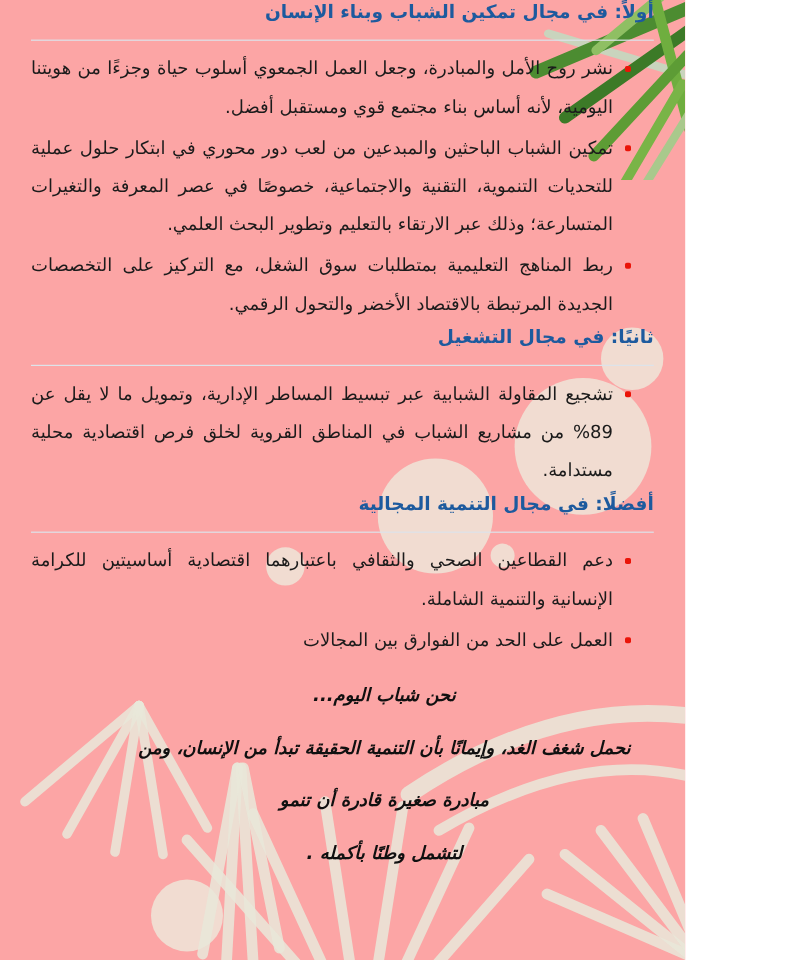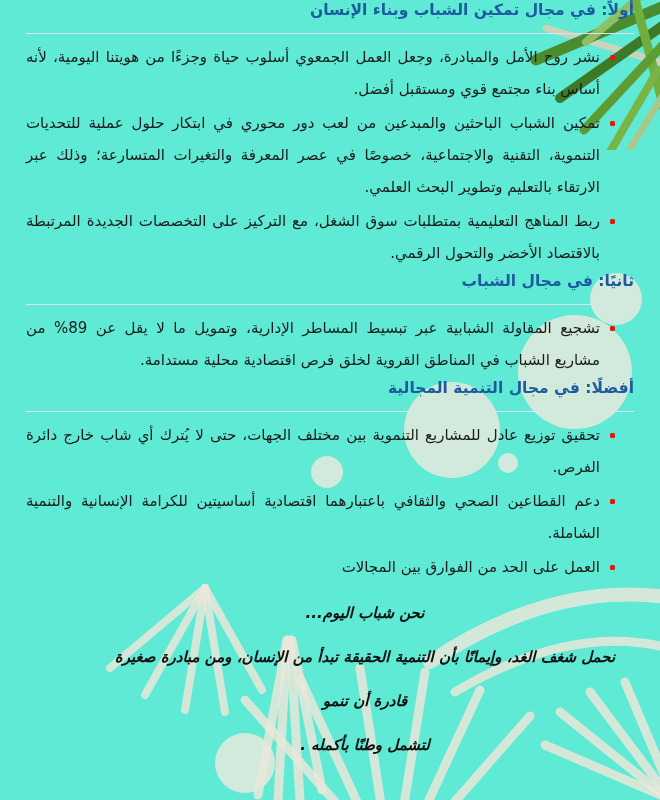--- a/index.html
+++ b/index.html
@@ -1,21 +1,21 @@
 <!DOCTYPE html>
 <html lang="ar" style="--heading: #1d5a9e; --bullet: #ea1408; --body: #1b1b1b; --divider: #dde3ea; --cream: #edeadc; --frond: #e9e7d9; --leaf_dark_green: #3c7a27; --leaf_mid_green: #5d9c35; --leaf_light_green: #8cc63f; --leaf_pale_sage: #c9d4bd;"><head>
 <meta charset="utf-8">
 <style>
   :root{
     --heading:#1d5a9e; --bullet:#ea1408; --body:#1b1b1b;
     --divider:#dde3ea; --cream:#edeadc; --frond:#e9e7d9;
   }
   html,body{margin:0;padding:0;background:#ffffff;}
   .page{
-    position:relative; width:660px; height:800px; background:#5eead4;
+    position:relative; width:571px; height:800px; background:#fca5a5;
     overflow:hidden; font-family:"DejaVu Sans",sans-serif; direction:rtl;
   }
   .bg-decor{position:absolute; inset:0; z-index:0; pointer-events:none;}
   .leaf-decor{position:absolute; top:0; right:0; z-index:0; pointer-events:none;}
   .content{position:absolute; inset:0; z-index:1; padding:0 26px; box-sizing:border-box;}
   h2.sec-title{
     margin:0; padding:0; font-size:15.5px; line-height:20px; font-weight:bold;
     color:var(--heading); text-align:right;
   }
   .sec-title-1{margin-top:52px;}
@@ -108,32 +108,31 @@
       <h2 class="sec-title sec-title-1">أولاً: في مجال تمكين الشباب وبناء الإنسان</h2>
       <hr class="divider">
       <ul class="bullets">
         <li><span>نشر روح الأمل والمبادرة، وجعل العمل الجمعوي أسلوب حياة وجزءًا من هويتنا اليومية، لأنه أساس بناء مجتمع قوي ومستقبل أفضل.</span></li>
         <li><span>تمكين الشباب الباحثين والمبدعين من لعب دور محوري في ابتكار حلول عملية للتحديات التنموية، التقنية والاجتماعية، خصوصًا في عصر المعرفة والتغيرات المتسارعة؛ وذلك عبر الارتقاء بالتعليم وتطوير البحث العلمي.</span></li>
         <li><span>ربط المناهج التعليمية بمتطلبات سوق الشغل، مع التركيز على التخصصات الجديدة المرتبطة بالاقتصاد الأخضر والتحول الرقمي.</span></li>
       </ul>
     </section>
 
     <section>
-      <h2 class="sec-title sec-title-next">ثانيًا: في مجال الشباب</h2>
+      <h2 class="sec-title sec-title-next">ثانيًا: في مجال التشغيل</h2>
       <hr class="divider">
       <ul class="bullets">
         <li><span>تشجيع المقاولة الشبابية عبر تبسيط المساطر الإدارية، وتمويل ما لا يقل عن 89% من مشاريع الشباب في المناطق القروية لخلق فرص اقتصادية محلية مستدامة.</span></li>
       </ul>
     </section>
 
     <section>
       <h2 class="sec-title sec-title-next">أفضلًا: في مجال التنمية المجالية</h2>
       <hr class="divider">
       <ul class="bullets">
-        <li><span>تحقيق توزيع عادل للمشاريع التنموية بين مختلف الجهات، حتى لا يُترك أي شاب خارج دائرة الفرص.</span></li>
         <li><span>دعم القطاعين الصحي والثقافي باعتبارهما اقتصادية أساسيتين للكرامة الإنسانية والتنمية الشاملة.</span></li>
         <li><span>العمل على الحد من الفوارق بين المجالات</span></li>
       </ul>
     </section>
 
     <div class="closing">
       <p>نحن شباب اليوم...</p>
       <p>نحمل شغف الغد، وإيمانًا بأن التنمية الحقيقة تبدأ من الإنسان، ومن مبادرة صغيرة قادرة أن تنمو</p>
       <p>لتشمل وطنًا بأكمله .</p>
     </div>

